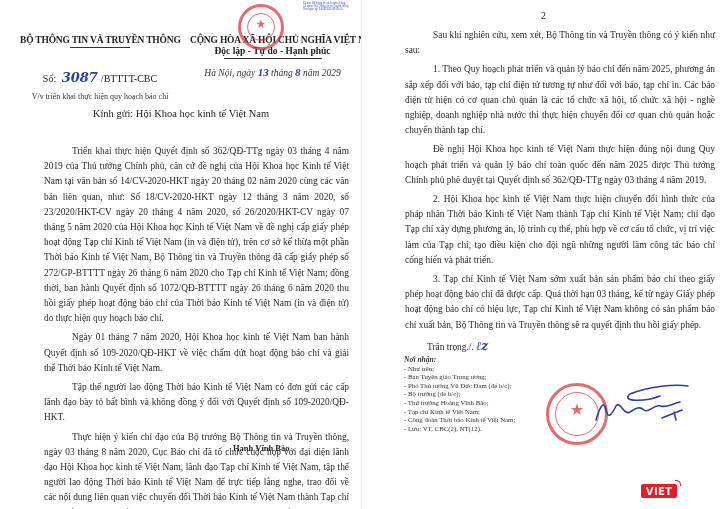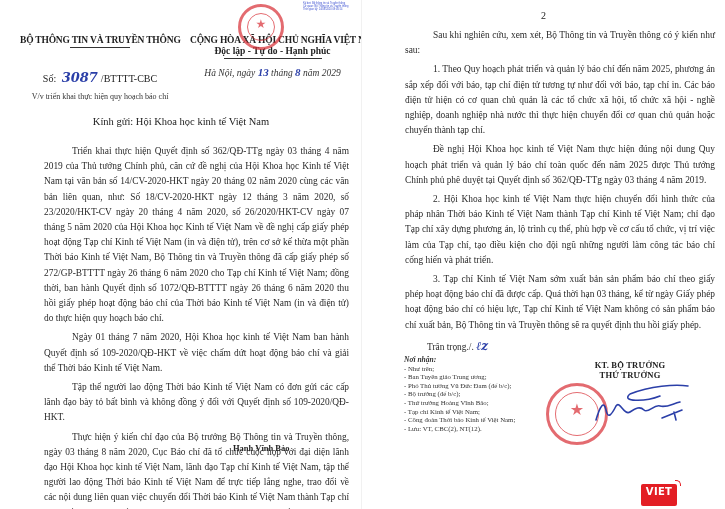--- a/index.html
+++ b/index.html
@@ -27,21 +27,21 @@
     .date-line { font-size: 9.5px; font-style: italic; margin-top: 7px; white-space: nowrap; color: #333; }
     .date-line .hand { font-style: italic; font-weight: bold; color: #2b3fa8; font-size: 11px; }
 
     .seal { position: absolute; border-radius: 50%; border: 3px solid #d9333a; opacity: 0.72; }
     .seal-top { left: 238px; top: 4px; width: 46px; height: 46px; }
     .seal .inner { position: absolute; left: 6px; top: 6px; right: 6px; bottom: 6px; border-radius: 50%; border: 1.5px solid #d9333a; }
     .seal .star { position: absolute; left: 0; right: 0; top: 28%; text-align: center; color: #d9333a; font-size: 12px; line-height: 1; }
 
     .digisig { position: absolute; left: 303px; top: 2px; font-family: "Liberation Sans", sans-serif; font-size: 2.6px; line-height: 3.2px; color: #3b4fd0; white-space: nowrap; }
 
-    .salutation { position: absolute; left: 0; width: 362px; top: 116px; text-align: center; font-size: 10.5px; color: #222; }
+    .salutation { position: absolute; left: 0; width: 362px; top: 108px; text-align: center; font-size: 10.5px; color: #222; }
 
     .body-left { position: absolute; left: 44px; top: 144px; width: 305px; font-size: 9.4px; line-height: 15.2px; text-align: justify; color: #2a2a2a; }
     .body-left p { text-indent: 28px; margin-bottom: 0; }
     .body-left p + p { margin-top: 4px; }
 
     
     .page-num { position: absolute; left: 0; width: 363px; top: 10px; text-align: center; font-size: 10px; }
     .body-right { position: absolute; left: 43px; top: 28px; width: 310px; font-size: 9.4px; line-height: 15.2px; text-align: justify; color: #2a2a2a; }
     .body-right p { text-indent: 28px; }
     .body-right p + p { margin-top: 4px; }
@@ -52,21 +52,21 @@
     .recipients { position: absolute; left: 42px; top: 356px; font-family: "Liberation Serif", serif; font-size: 6.8px; line-height: 8.6px; color: #333; }
     .recipients .rec-title { font-style: italic; font-weight: bold; font-size: 7.5px; }
 
     .signer { position: absolute; left: 193px; top: 360px; width: 150px; text-align: center; }
     .signer-role1, .signer-role2 { font-size: 8.5px; font-weight: bold; letter-spacing: 0.2px; white-space: nowrap; color: #222; }
     .signer-name { position: absolute; left: 233px; top: 443px; font-size: 8.5px; font-weight: bold; color: #222; white-space: nowrap; }
     .seal-bottom { left: 184px; top: 383px; width: 62px; height: 62px; }
     .seal-bottom .star { font-size: 16px; }
     .signature { position: absolute; left: 228px; top: 380px; width: 100px; height: 50px; }
 
-    .brand { position: absolute; left: 641px; top: 484px; width: 36px; height: 22px; background: #e31e24; color: #fff; font-family: "DejaVu Sans", sans-serif; font-weight: bold; font-size: 10px; line-height: 15px; text-align: center; border-radius: 2px; letter-spacing: 0.3px; }
+    .brand { position: absolute; left: 641px; top: 484px; width: 36px; height: 14px; background: #e31e24; color: #fff; font-family: "DejaVu Sans", sans-serif; font-weight: bold; font-size: 10px; line-height: 15px; text-align: center; border-radius: 2px; letter-spacing: 0.3px; }
     .brand-wave { position: absolute; left: 675px; top: 480px; width: 6px; height: 6px; border-top: 1.5px solid #e31e24; border-right: 1.5px solid #e31e24; border-radius: 0 5px 0 0; }
   </style>
 </head>
 <body>
 
 <div class="top-rule"></div>
 
 <div class="page page-left">
 
   <div class="digisig">
@@ -136,24 +136,20 @@
     <div>- Như trên;</div>
     <div>- Ban Tuyên giáo Trung ương;</div>
     <div>- Phó Thủ tướng Vũ Đức Đam (để b/c);</div>
     <div>- Bộ trưởng (để b/c);</div>
     <div>- Thứ trưởng Hoàng Vĩnh Bảo;</div>
     <div>- Tạp chí Kinh tế Việt Nam;</div>
     <div>- Công đoàn Thời báo Kinh tế Việt Nam;</div>
     <div>- Lưu: VT, CBC(2), NT(12).</div>
   </div>
 
-  <div class="signer">
-    <div class="signer-role1">KT. BỘ TRƯỞNG</div>
-    <div class="signer-role2">THỨ TRƯỞNG</div>
-  </div>
 
   <div class="seal seal-bottom">
     <div class="inner"></div>
     <div class="star">★</div>
   </div>
 
   <svg class="signature" viewBox="0 0 100 50">
     <path d="M40 14 C 60 6, 85 4, 98 6 M40 14 C 30 22, 55 22, 70 16 M6 40 C 10 26, 14 20, 16 30 C 18 40, 22 34, 26 26 C 30 20, 34 36, 40 32 C 46 28, 50 26, 54 30 C 58 34, 64 24, 70 26 C 76 28, 82 24, 90 22 M72 38 L92 30 M84 32 L86 40" fill="none" stroke="#2b3fa8" stroke-width="1.6" stroke-linecap="round"></path>
   </svg>
 </div>

